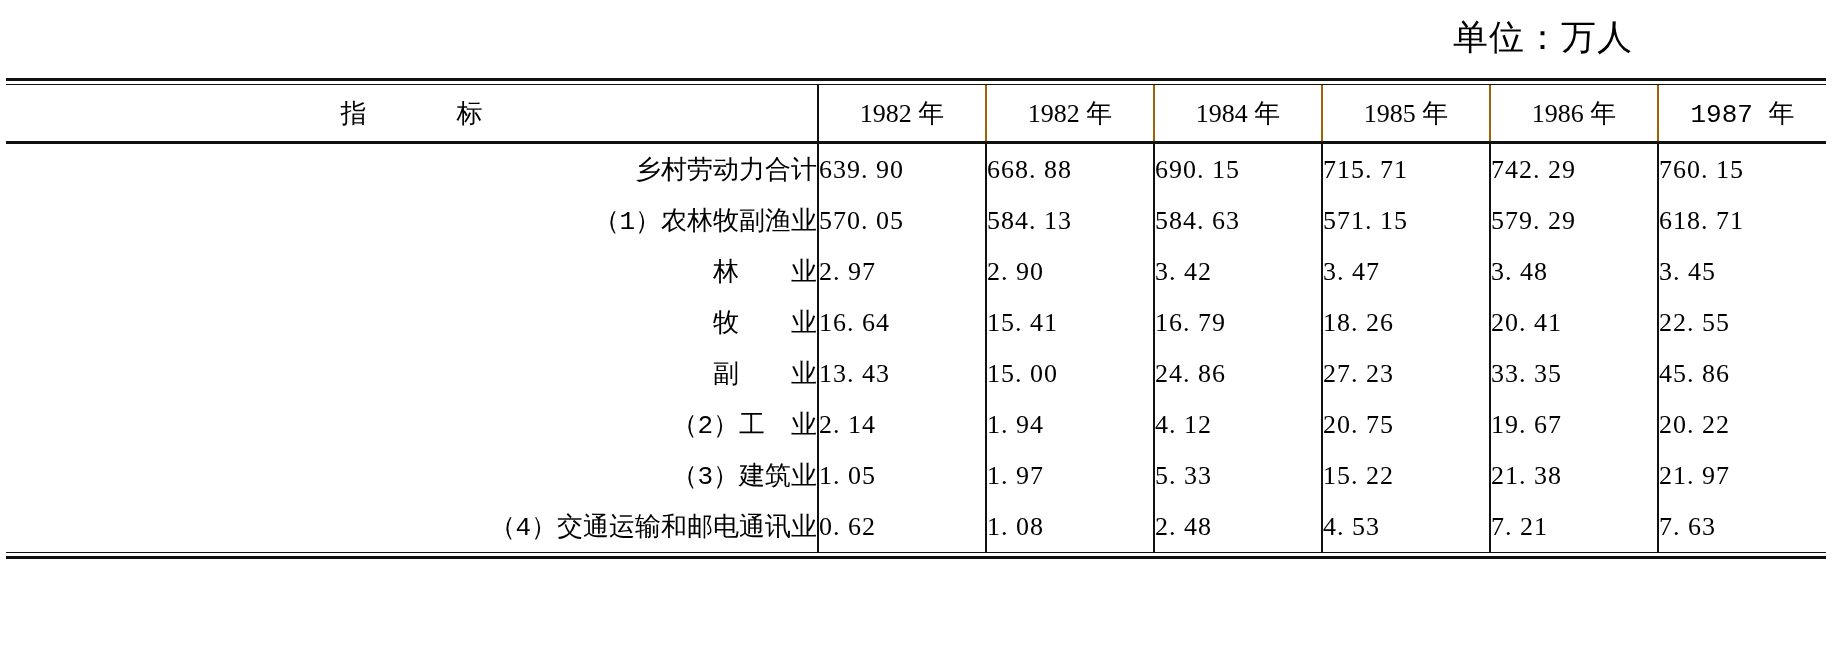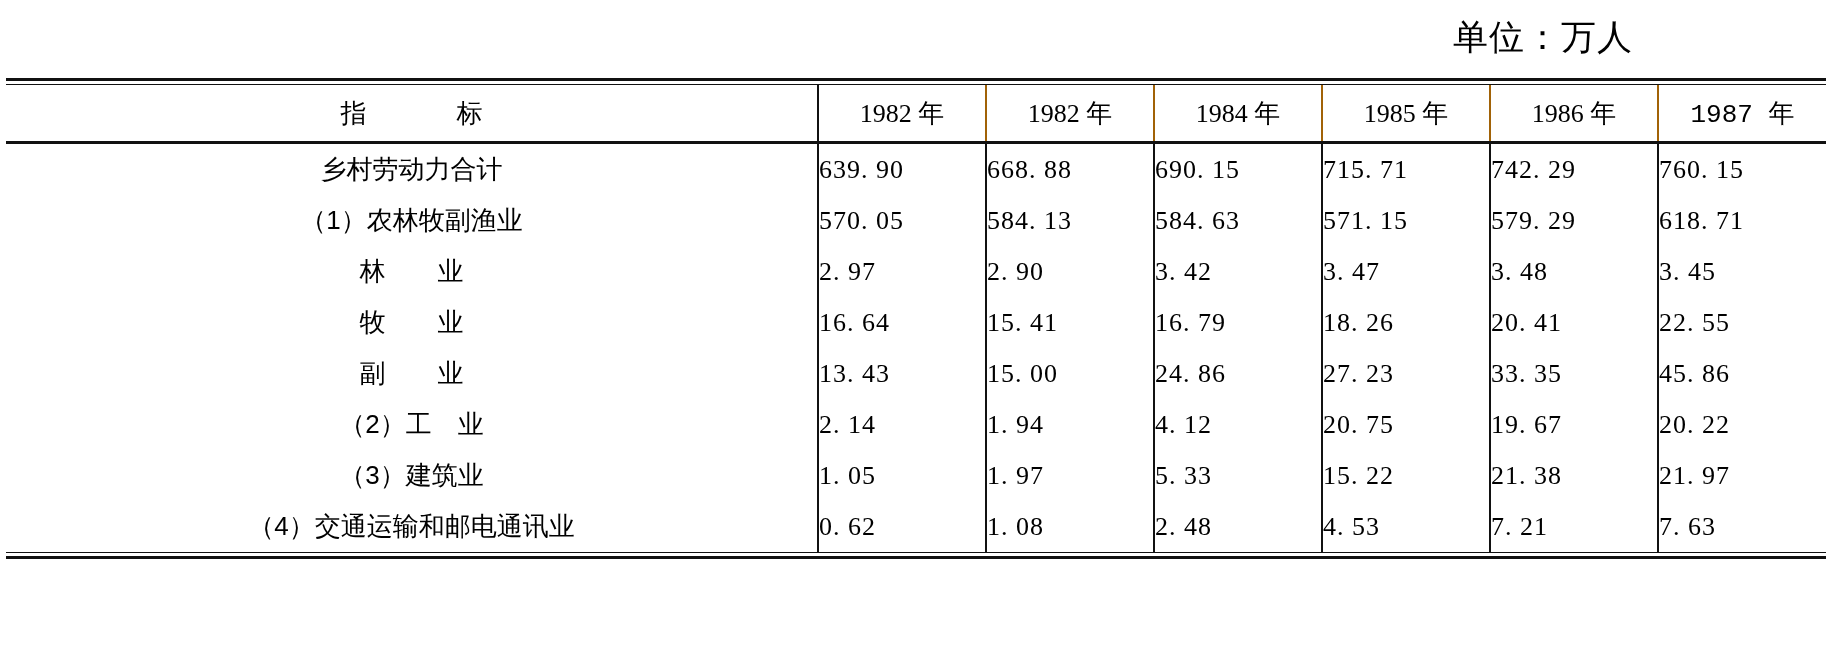--- a/index.html
+++ b/index.html
@@ -92,24 +92,24 @@
     height: 3px;
     background: #111;
   }
   .body-row td {
     height: 51px;
     font-size: 26px;
     border-right: 2px solid #111;
   }
   .body-row td:last-child { border-right: none; margin-top: 7px; }
   .lbl {
-    text-align: center;
+    text-align: right;
     padding-left: 14px;
     white-space: nowrap;
-    font-family: Liberation Sans, sans-serif;
+    font-family: Liberation Mono, monospace;
   }
   .num {
     text-align: left;
     padding-right: 26px;
     font-family: "Liberation Serif", "DejaVu Serif", serif;
     letter-spacing: 1px;
   }
   .ind1 { padding-left: 95px; }
   .ind2 { padding-left: 150px; }
 </style>

